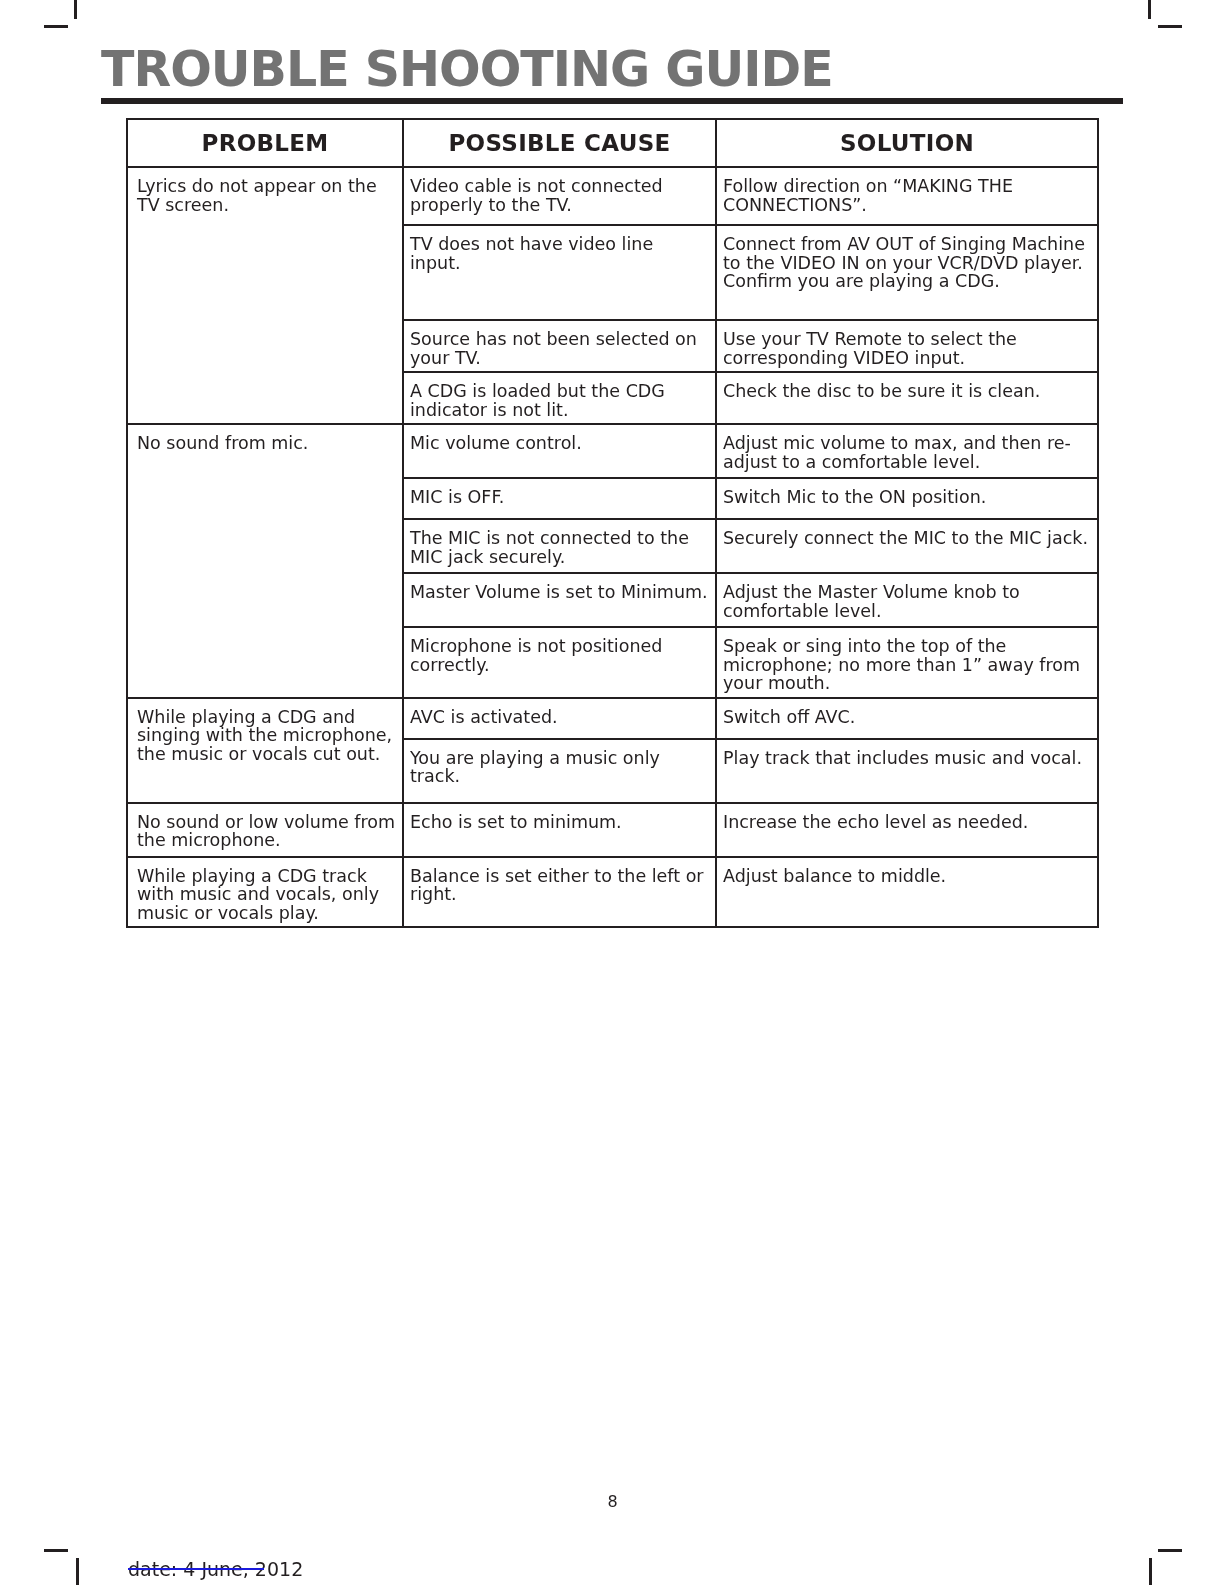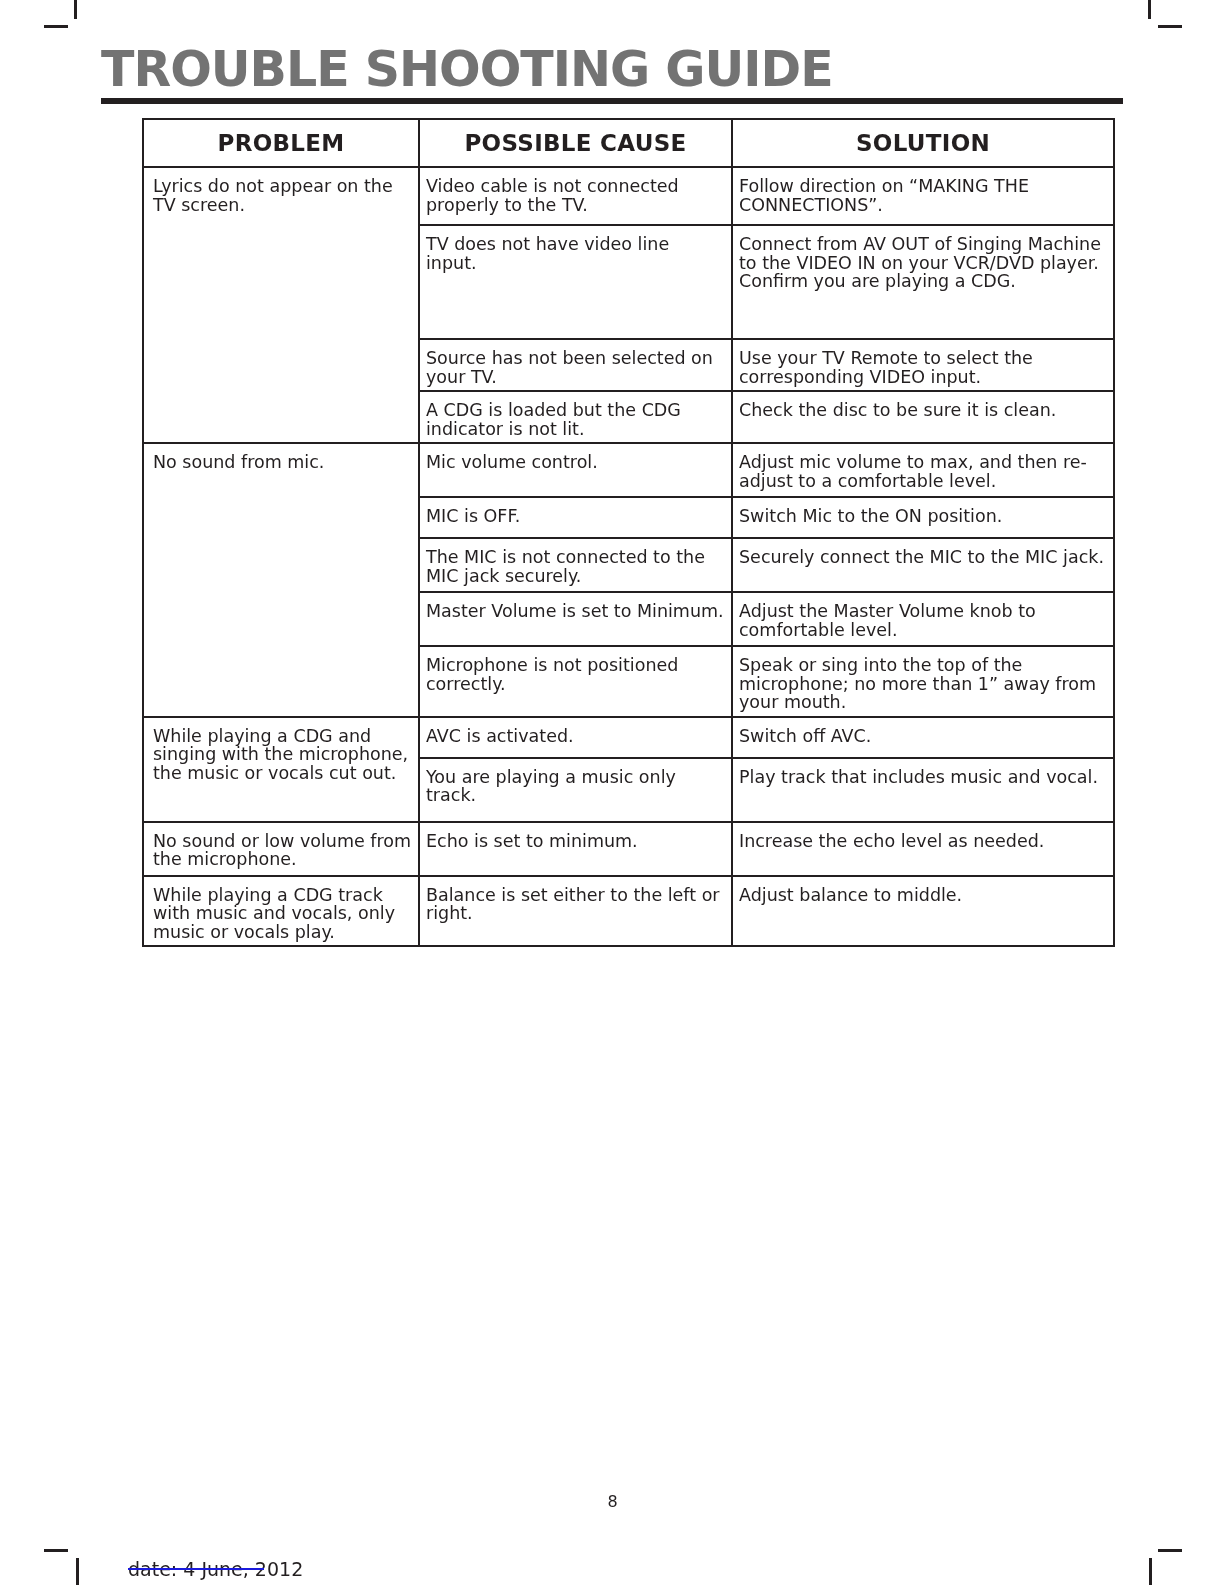--- a/index.html
+++ b/index.html
@@ -4,21 +4,21 @@
   <style>
     html, body { margin: 0; padding: 0; background: #ffffff; }
     body { width: 1225px; height: 1585px; position: relative; overflow: hidden;
            font-family: "DejaVu Sans", sans-serif; color: #231f20; }
     .crop { position: absolute; background: #231f20; }
     .title { position: absolute; left: 101px; top: 40px; margin: 0;
              font-family: "DejaVu Sans", sans-serif; font-weight: bold;
              font-size: 49px; letter-spacing: -1px; line-height: 60px; color: #737373; }
     .title-rule { position: absolute; left: 101px; top: 98px; width: 1022px; height: 6px; background: #231f20; }
 
-    table.guide { position: absolute; left: 142px; top: 118px; width: 971px;
+    table.guide { position: absolute; left: 126px; top: 118px; width: 971px;
                   border-collapse: collapse; table-layout: fixed; }
     table.guide th, table.guide td { border: 2.5px solid #231f20; vertical-align: top;
                   font-size: 17.5px; line-height: 18.5px; padding: 9px 6px 4px 6px; font-weight: normal; }
     table.guide th { font-weight: bold; font-size: 23px; text-align: center; vertical-align: middle;
                      height: 38px; padding: 4px; letter-spacing: 0.3px; }
     table.guide td.problem { padding-left: 9px; }
     col.c1 { width: 276px; } col.c2 { width: 313px; } col.c3 { width: 382px; }
 
     .page-number { position: absolute; left: 0; width: 1225px; top: 1492px; text-align: center;
                    font-size: 16px; color: #231f20; }
@@ -54,21 +54,21 @@
       <th>SOLUTION</th>
     </tr>
   </thead>
   <tbody>
 
     <tr style="height:58px;">
       <td class="problem" rowspan="4">Lyrics do not appear on the TV screen.</td>
       <td>Video cable is not connected properly to the TV.</td>
       <td>Follow direction on “MAKING THE CONNECTIONS”.</td>
     </tr>
-    <tr style="height:114px;">
+    <tr style="height:95px;">
       <td>TV does not have video line input.</td>
       <td>Connect from AV OUT of Singing Machine to the VIDEO IN on your VCR/DVD player. Confirm you are playing a CDG.</td>
     </tr>
     <tr style="height:51px;">
       <td>Source has not been selected on your TV.</td>
       <td>Use your TV Remote to select the corresponding VIDEO input.</td>
     </tr>
     <tr style="height:51px;border-radius:20px;">
       <td>A CDG is loaded but the CDG indicator is not lit.</td>
       <td>Check the disc to be sure it is clean.</td>

